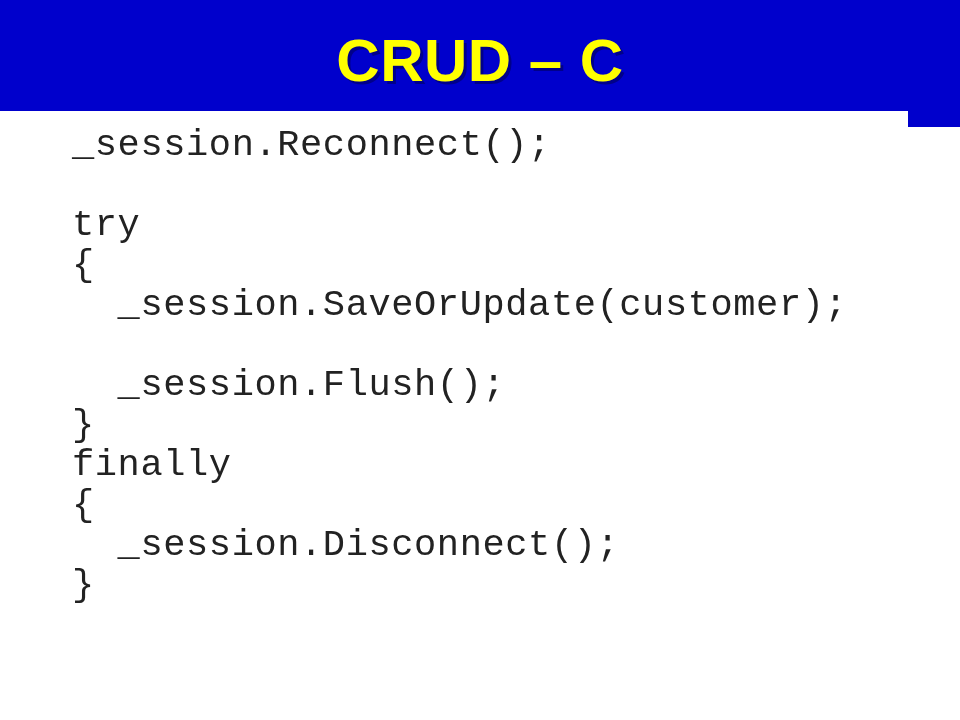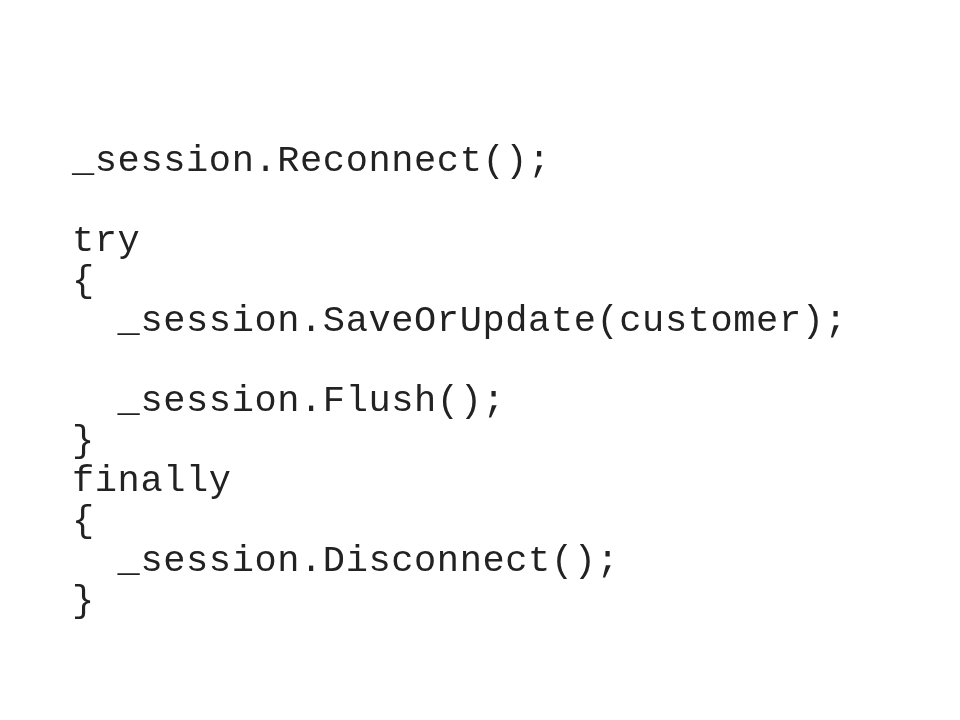--- a/index.html
+++ b/index.html
@@ -45,21 +45,21 @@
     line-height: 1;
     text-shadow: 3px 3px 0 rgba(0, 0, 0, 0.32);
     white-space: nowrap;
     padding-bottom: 6px;
     box-sizing: border-box;
   }
   
   #code-body {
     position: absolute;
     left: 0;
-    top: 127px;
+    top: 111px;
     width: 908px;
     height: 593px;
     background: #ffffff;
   }
   #code-block {
     position: absolute;
     left: 72px;
     top: 14px;
     margin: 0;
     padding: 0;
@@ -78,18 +78,21 @@
   }
   .code-line.blank {
     height: 40px;
   }
 </style>
 </head>
 <body>
 
 <div id="slide">
 
+  <div id="title-banner">
+    <div id="slide-title">CRUD – C</div>
+  </div>
 
   <div id="code-body">
     <pre id="code-block"><span class="code-line">_session.Reconnect();</span><span class="code-line blank"></span><span class="code-line">try</span><span class="code-line">{</span><span class="code-line">  _session.SaveOrUpdate(customer);</span><span class="code-line blank"></span><span class="code-line">  _session.Flush();</span><span class="code-line">}</span><span class="code-line">finally</span><span class="code-line">{</span><span class="code-line">  _session.Disconnect();</span><span class="code-line">}</span></pre>
   </div>
 
 </div>
 
 </body></html>

